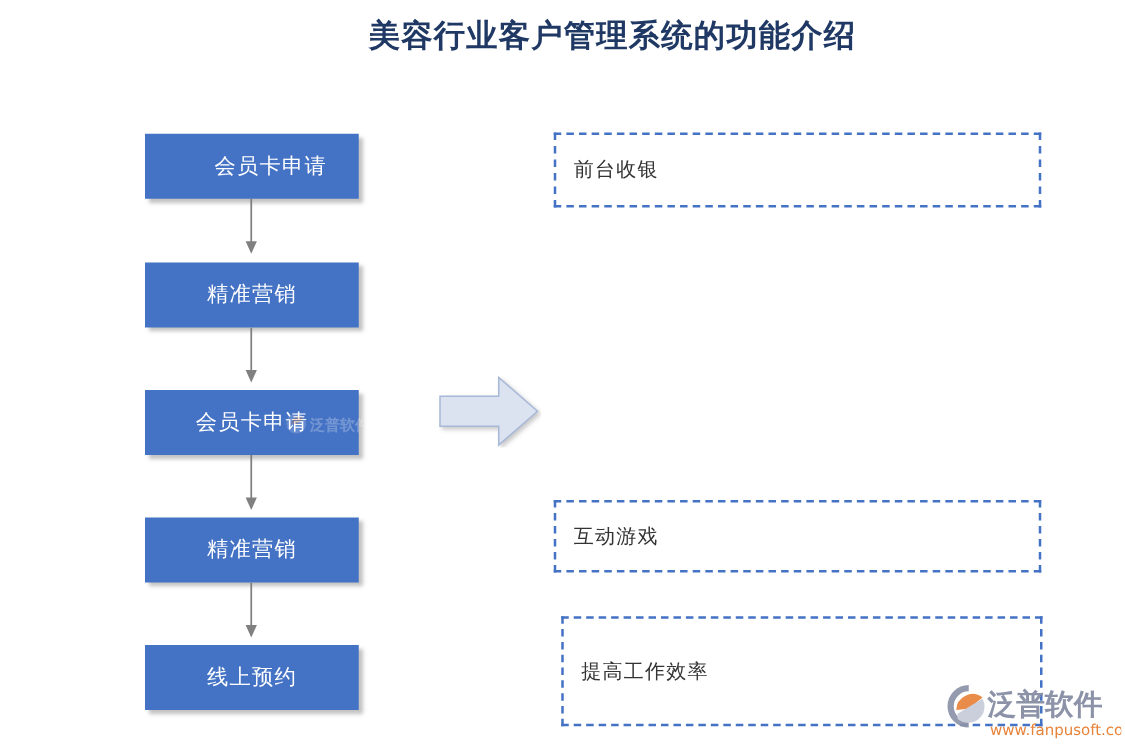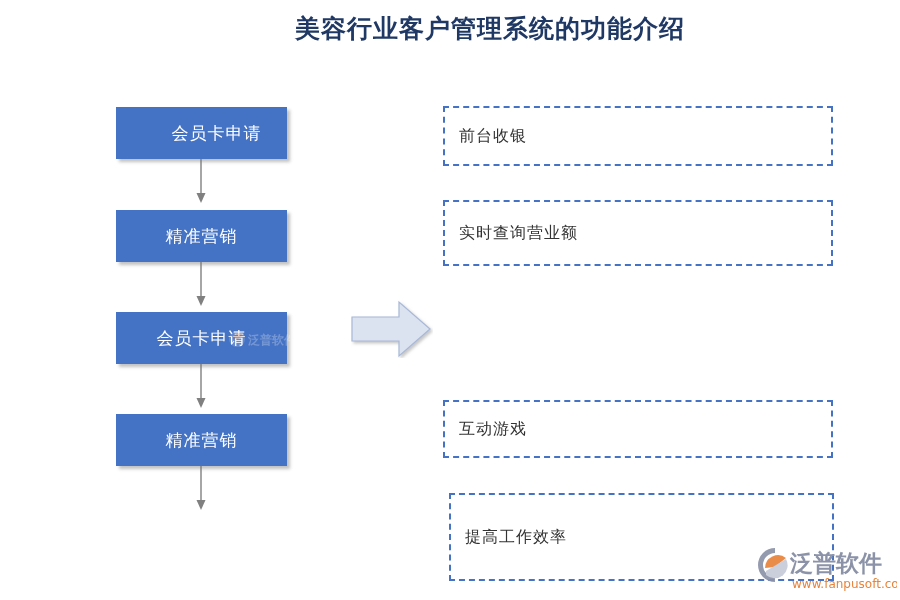--- a/index.html
+++ b/index.html
@@ -143,20 +143,23 @@
     <span class="flow-box-label">会员卡申请</span>
   </div>
   <div class="flow-box" style="left:116px; top:210px;">
     <span class="flow-box-label">精准营销</span>
   </div>
   <div class="flow-box" style="left:116px; top:312px;">
     <span class="flow-box-label">会员卡申请</span>
   </div>
   <div class="flow-box" style="left:116px; top:414px;">
     <span class="flow-box-label">精准营销</span>
+  </div>
+  <div class="flow-box" style="left:116px; top:516px;">
+    <span class="flow-box-label">线上预约</span>
   </div>
 
   <div class="watermark wm-faint">
     <svg viewBox="0 0 62 26" width="62" height="26">
       <circle cx="9" cy="11" r="8" fill="#ffffff" opacity="0.55"></circle>
       <path d="M5 11 a6 6 0 0 1 10 -4 l-5 4 z" fill="#E8833A" opacity="0.85"></path>
       <text class="wm-text" x="20" y="16" font-size="12" fill="#ffffff" opacity="0.85">泛普软件</text>
     </svg>
   </div>
 
@@ -166,23 +169,20 @@
         <filter id="arrowShadow" x="-20%" y="-20%" width="150%" height="150%">
           <feDropShadow dx="2" dy="2" stdDeviation="1.6" flood-color="#9a9a9a" flood-opacity="0.55"></feDropShadow>
         </filter>
       </defs>
       <polygon points="1,17 48,17 48,2 79,29 48,56 48,41 1,41" fill="#DCE3F0" stroke="#A8B8D8" stroke-width="1.2" filter="url(#arrowShadow)"></polygon>
     </svg>
   </div>
 
   <div class="feature-box" style="left:443px; top:106px; width:390px; height:60px;">
     <span class="feature-label">前台收银</span>
-  </div>
-  <div class="feature-box" style="left:443px; top:200px; width:390px; height:66px;">
-    <span class="feature-label">实时查询营业额</span>
   </div>
   <div class="feature-box" style="left:443px; top:400px; width:390px; height:58px;">
     <span class="feature-label">互动游戏</span>
   </div>
   <div class="feature-box" style="left:449px; top:493px; width:385px; height:88px;">
     <span class="feature-label">提高工作效率</span>
   </div>
 
   <div class="watermark wm-main">
     <svg viewBox="0 0 145 55" width="145" height="55">

